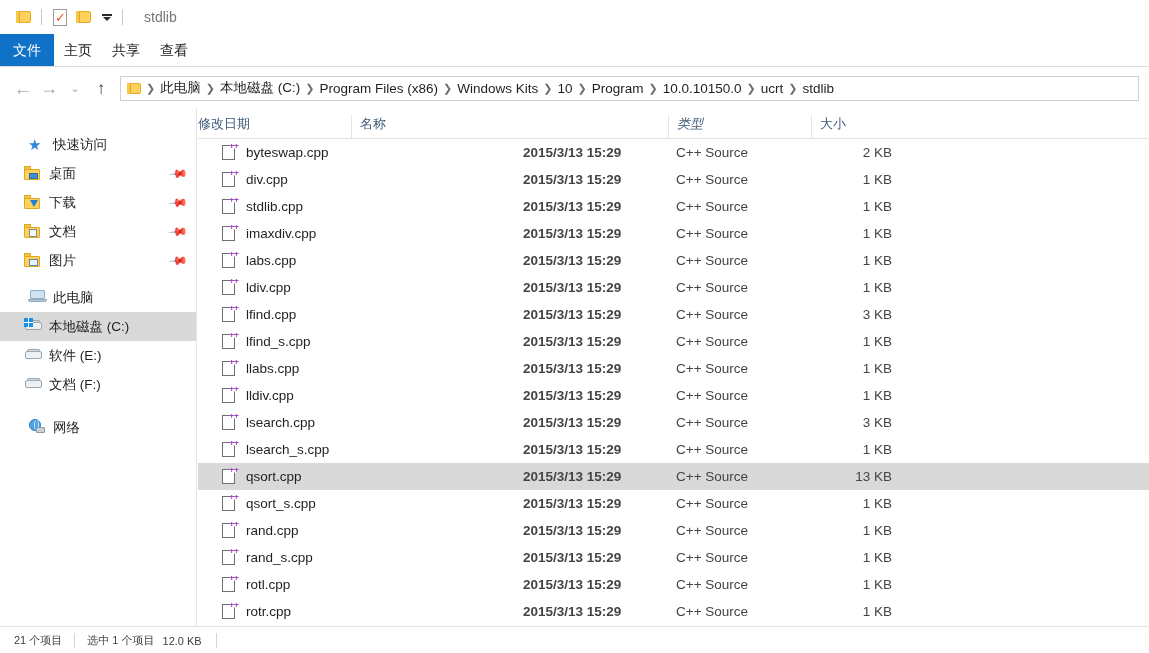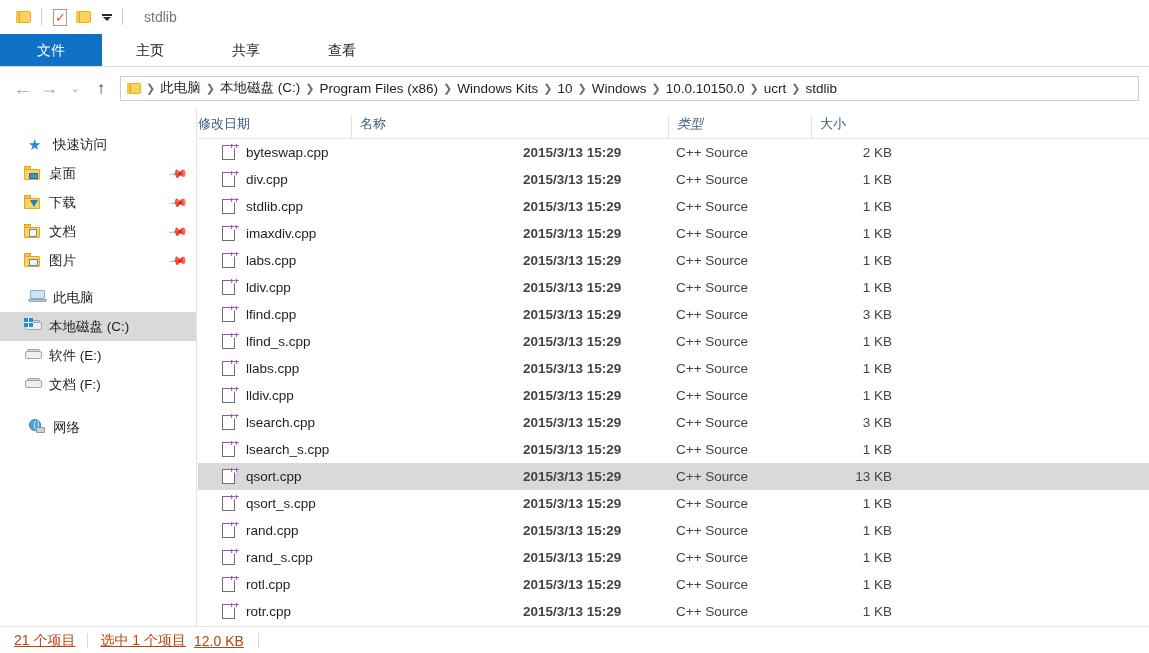--- a/index.html
+++ b/index.html
@@ -115,21 +115,21 @@
     background: #ffffff;
     display: flex;
     align-items: stretch;
   }
   .tab {
     display: flex;
     align-items: center;
     justify-content: center;
     font-size: 14px;
     color: #1b1b1b;
-    padding: 0 34px;
+    padding: 0 10px;
     cursor: default;
     white-space: nowrap;
   }
   .tab.active {
     background: #1072c6;
     color: #ffffff;
     min-width: 34px;
   }
   .ribbon-underline {
     position: absolute;
@@ -493,25 +493,24 @@
   .statusbar {
     position: absolute;
     left: 0; top: 626px;
     width: 1149px; height: 27px;
     border-top: 1px solid #e4e4e4;
     display: flex;
     align-items: center;
     background: #ffffff;
   }
   .status-text {
-    font-size: 14px;
-    color: #c2410c;
+    font-size: 11px;
+    color: #404040;
     padding: 0 0 0 14px;
     white-space: nowrap;
-    text-decoration: underline;
   }
   .status-div {
     width: 1px; height: 15px;
     background: #d6d6d6;
     margin: 0 12px;
   }
   .status-div.last { margin-left: 14px; }
 </style>
 </head>
 <body>
@@ -550,21 +549,21 @@
       <span class="crumb">此电脑</span>
       <span class="crumb-sep">❯</span>
       <span class="crumb">本地磁盘 (C:)</span>
       <span class="crumb-sep">❯</span>
       <span class="crumb">Program Files (x86)</span>
       <span class="crumb-sep">❯</span>
       <span class="crumb">Windows Kits</span>
       <span class="crumb-sep">❯</span>
       <span class="crumb">10</span>
       <span class="crumb-sep">❯</span>
-      <span class="crumb">Windows</span>
+      <span class="crumb">Program</span>
       <span class="crumb-sep">❯</span>
       <span class="crumb">10.0.10150.0</span>
       <span class="crumb-sep">❯</span>
       <span class="crumb">ucrt</span>
       <span class="crumb-sep">❯</span>
       <span class="crumb">stdlib</span>
     </div>
   </div>
 
   <div class="sidebar">

